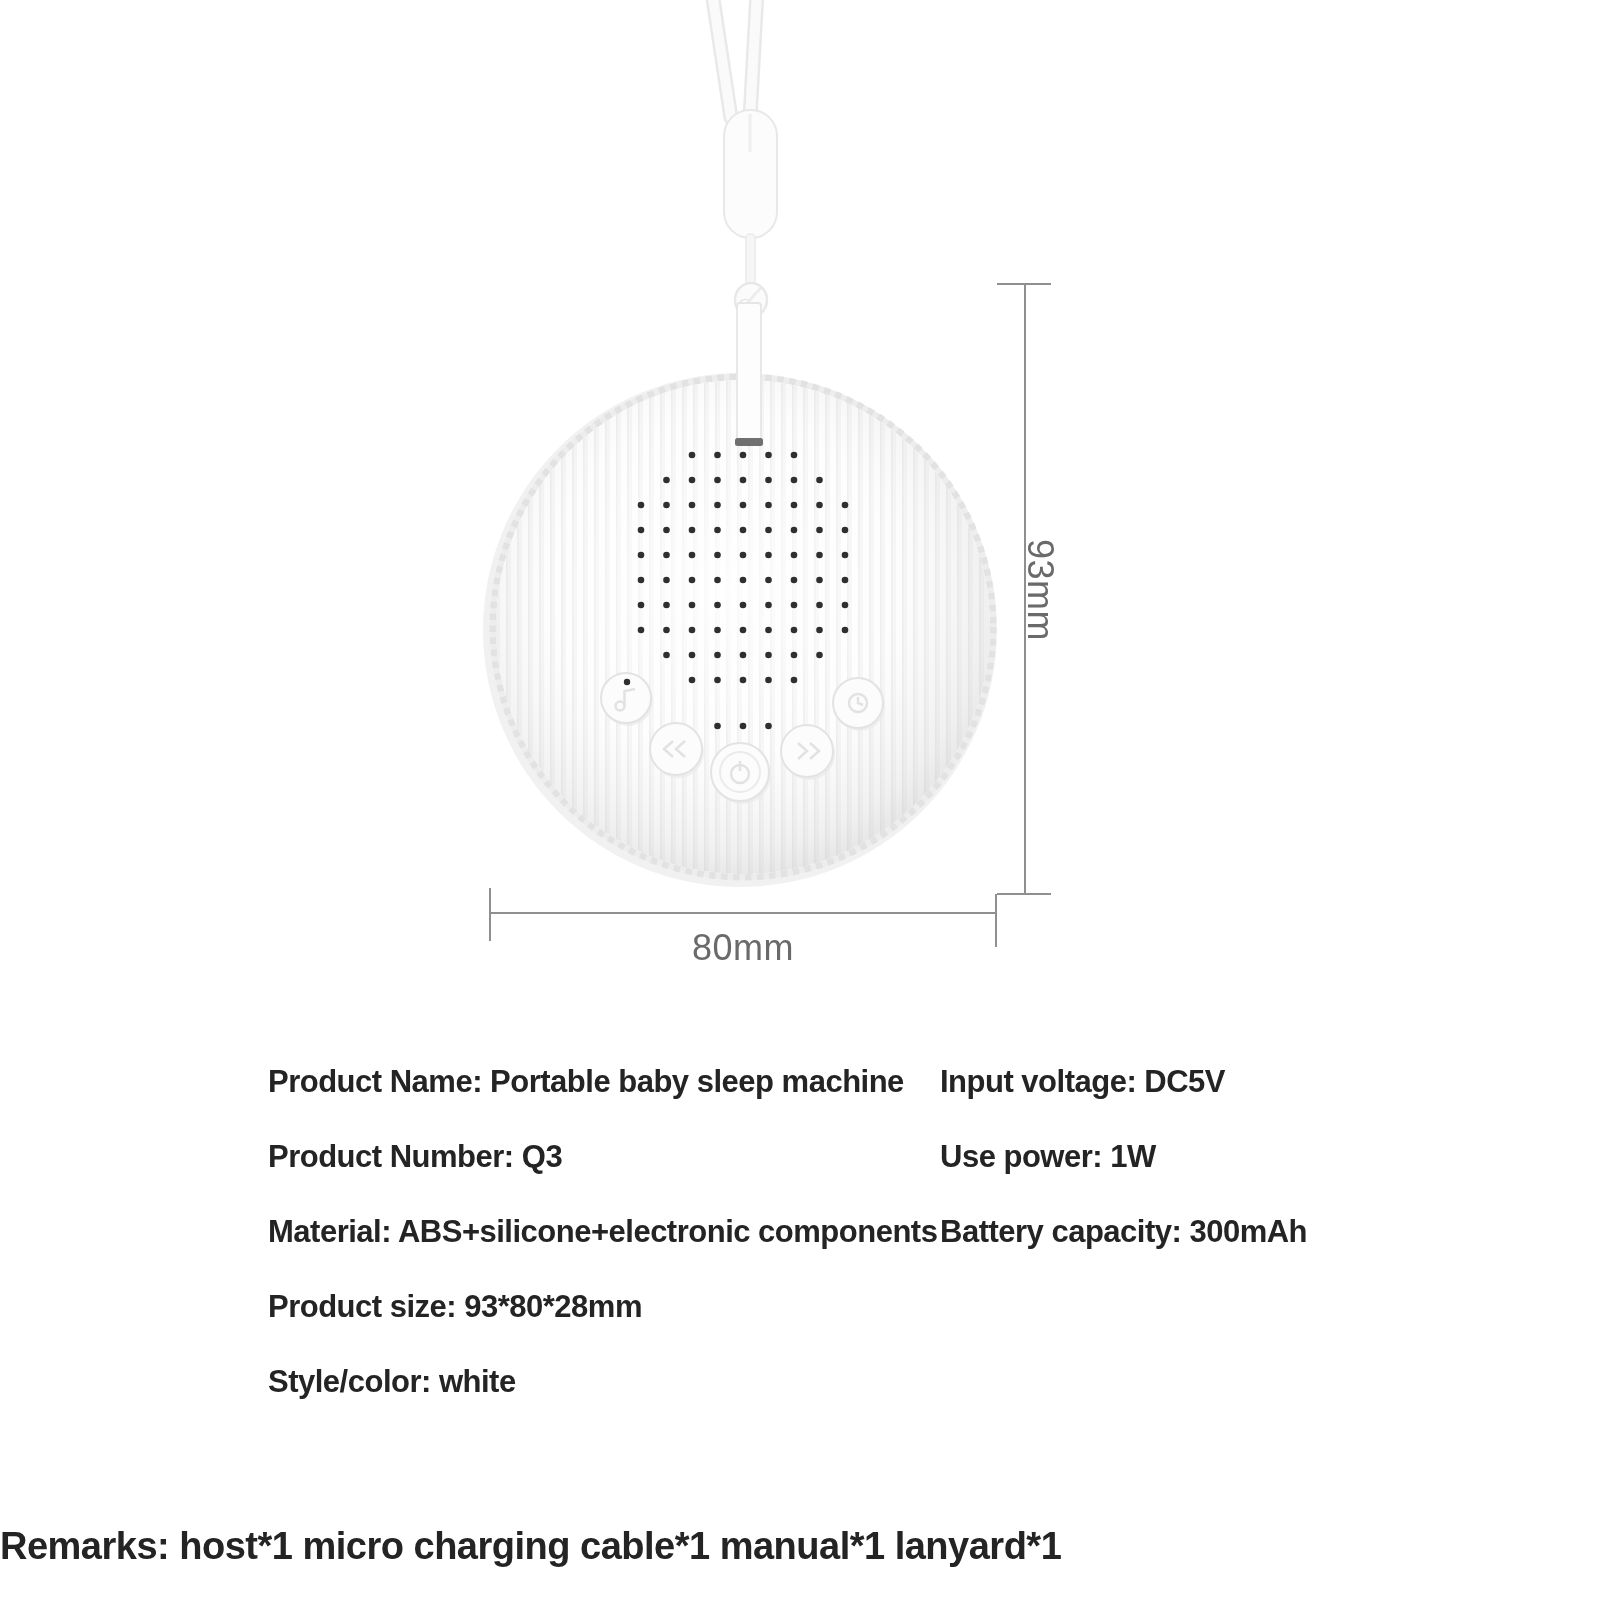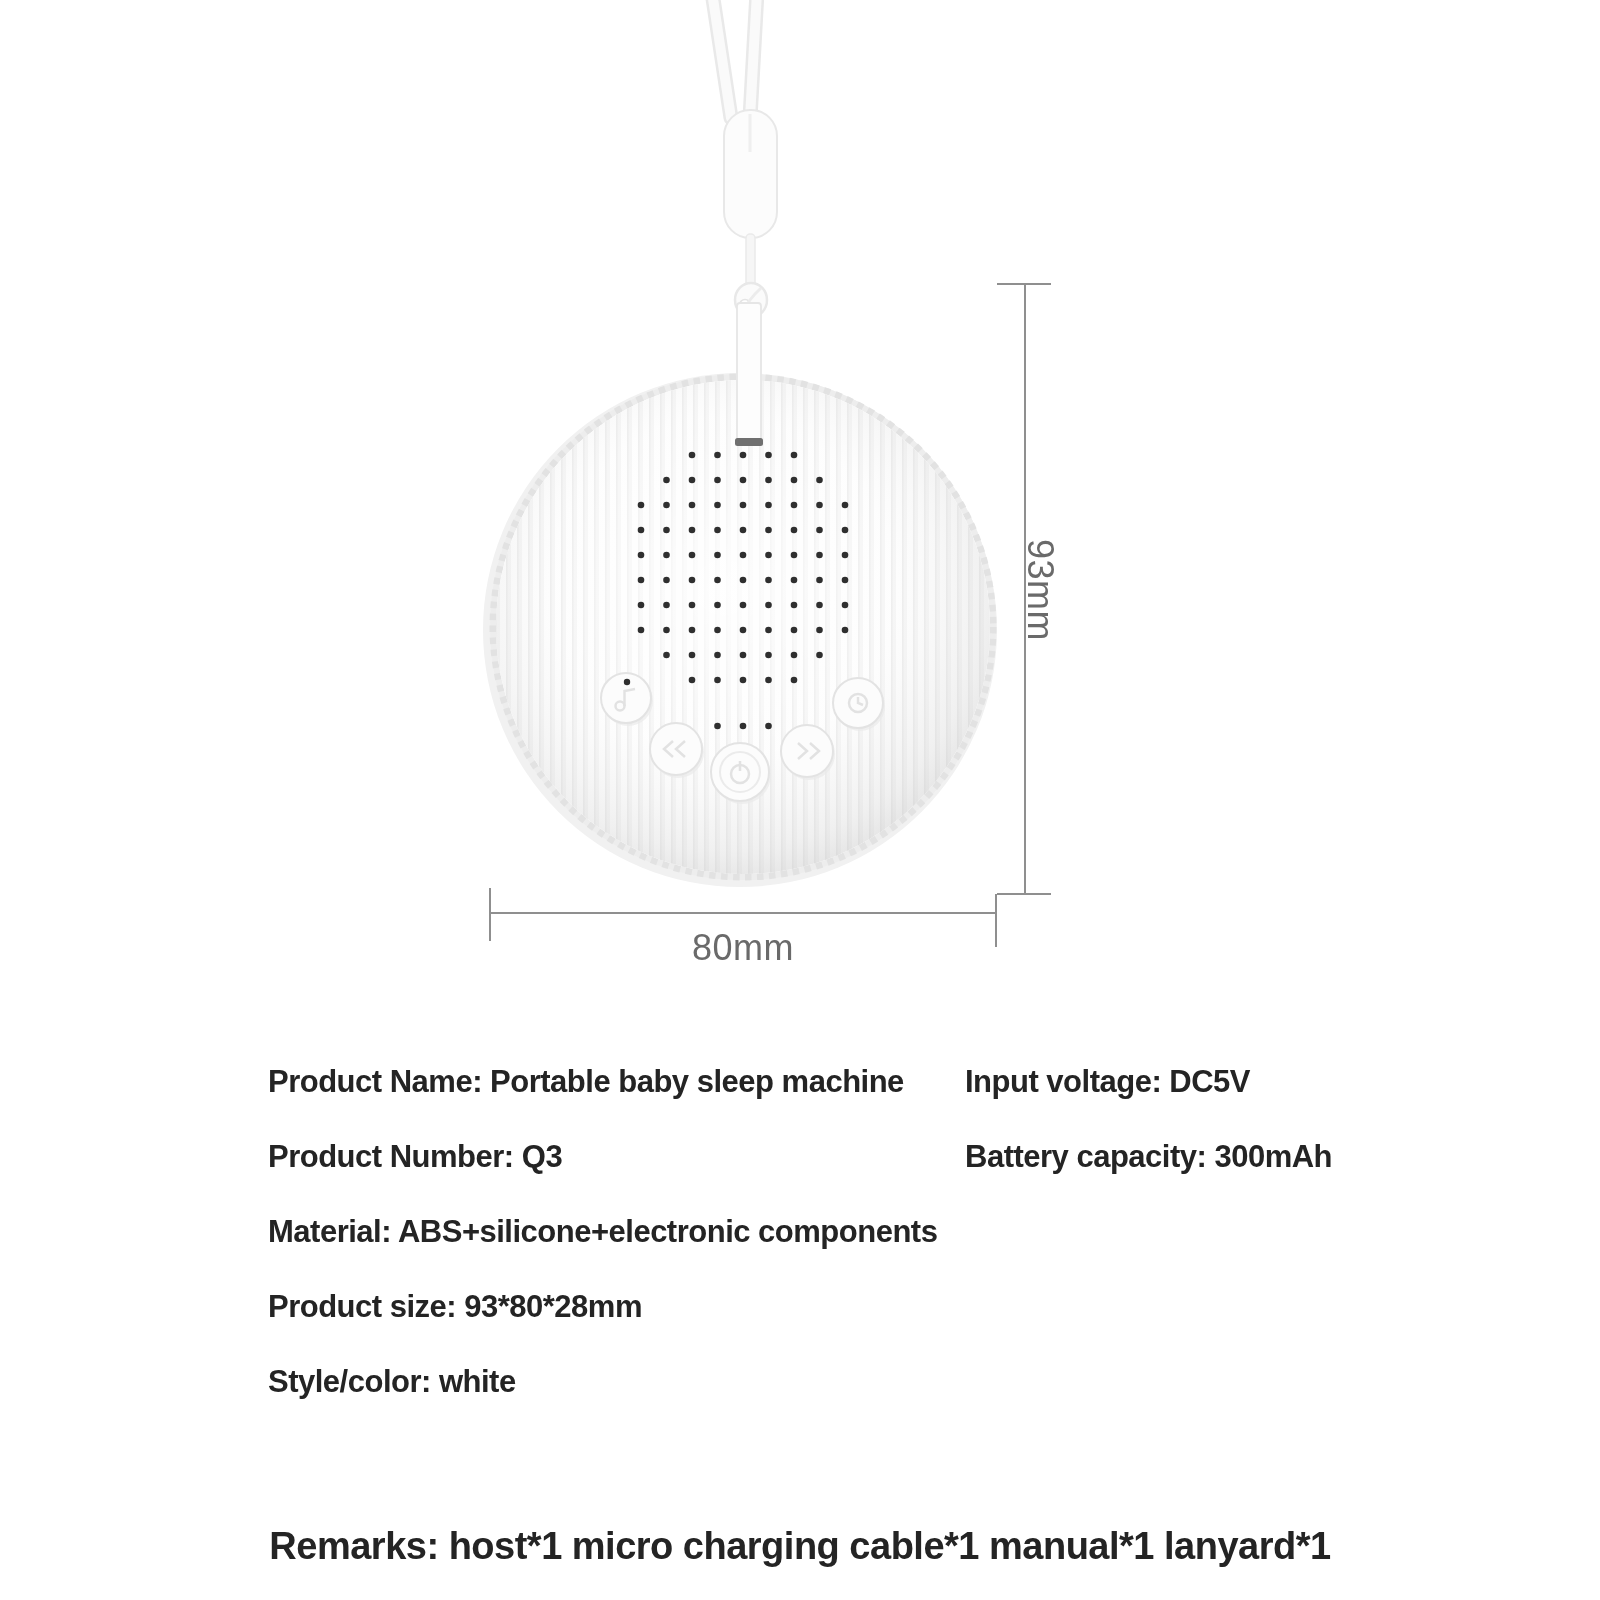--- a/index.html
+++ b/index.html
@@ -37,26 +37,25 @@
   .spec-col{
     position:absolute;top:0;
     display:flex;flex-direction:column;gap:44px;
     color:#242424;
     font-size:31px;line-height:31px;
     font-weight:600;
     letter-spacing:-0.5px;
     white-space:nowrap;
   }
   .spec-col.left{left:268px;}
-  .spec-col.right{left:965px;}
+  .spec-col.right{left:940px;}
 
   .remarks{
     position:absolute;
     left:0;top:1524px;width:1600px;
-    text-align:center;
     color:#242424;
     font-size:38px;line-height:44px;
     font-weight:600;
     letter-spacing:-0.5px;
     white-space:nowrap;
   }
 </style>
 </head>
 <body>
 
@@ -200,19 +199,20 @@
   <div class="specs">
     <div class="spec-col left">
       <div class="spec-line">Product Name: Portable baby sleep machine</div>
       <div class="spec-line">Product Number: Q3</div>
       <div class="spec-line">Material: ABS+silicone+electronic components</div>
       <div class="spec-line">Product size: 93*80*28mm</div>
       <div class="spec-line">Style/color: white</div>
     </div>
     <div class="spec-col right">
       <div class="spec-line">Input voltage: DC5V</div>
+      <div class="spec-line">Use power: 1W</div>
       <div class="spec-line">Battery capacity: 300mAh</div>
     </div>
   </div>
 
   <div class="remarks">Remarks: host*1 micro charging cable*1 manual*1 lanyard*1</div>
 
 </div>
 
 </body></html>

